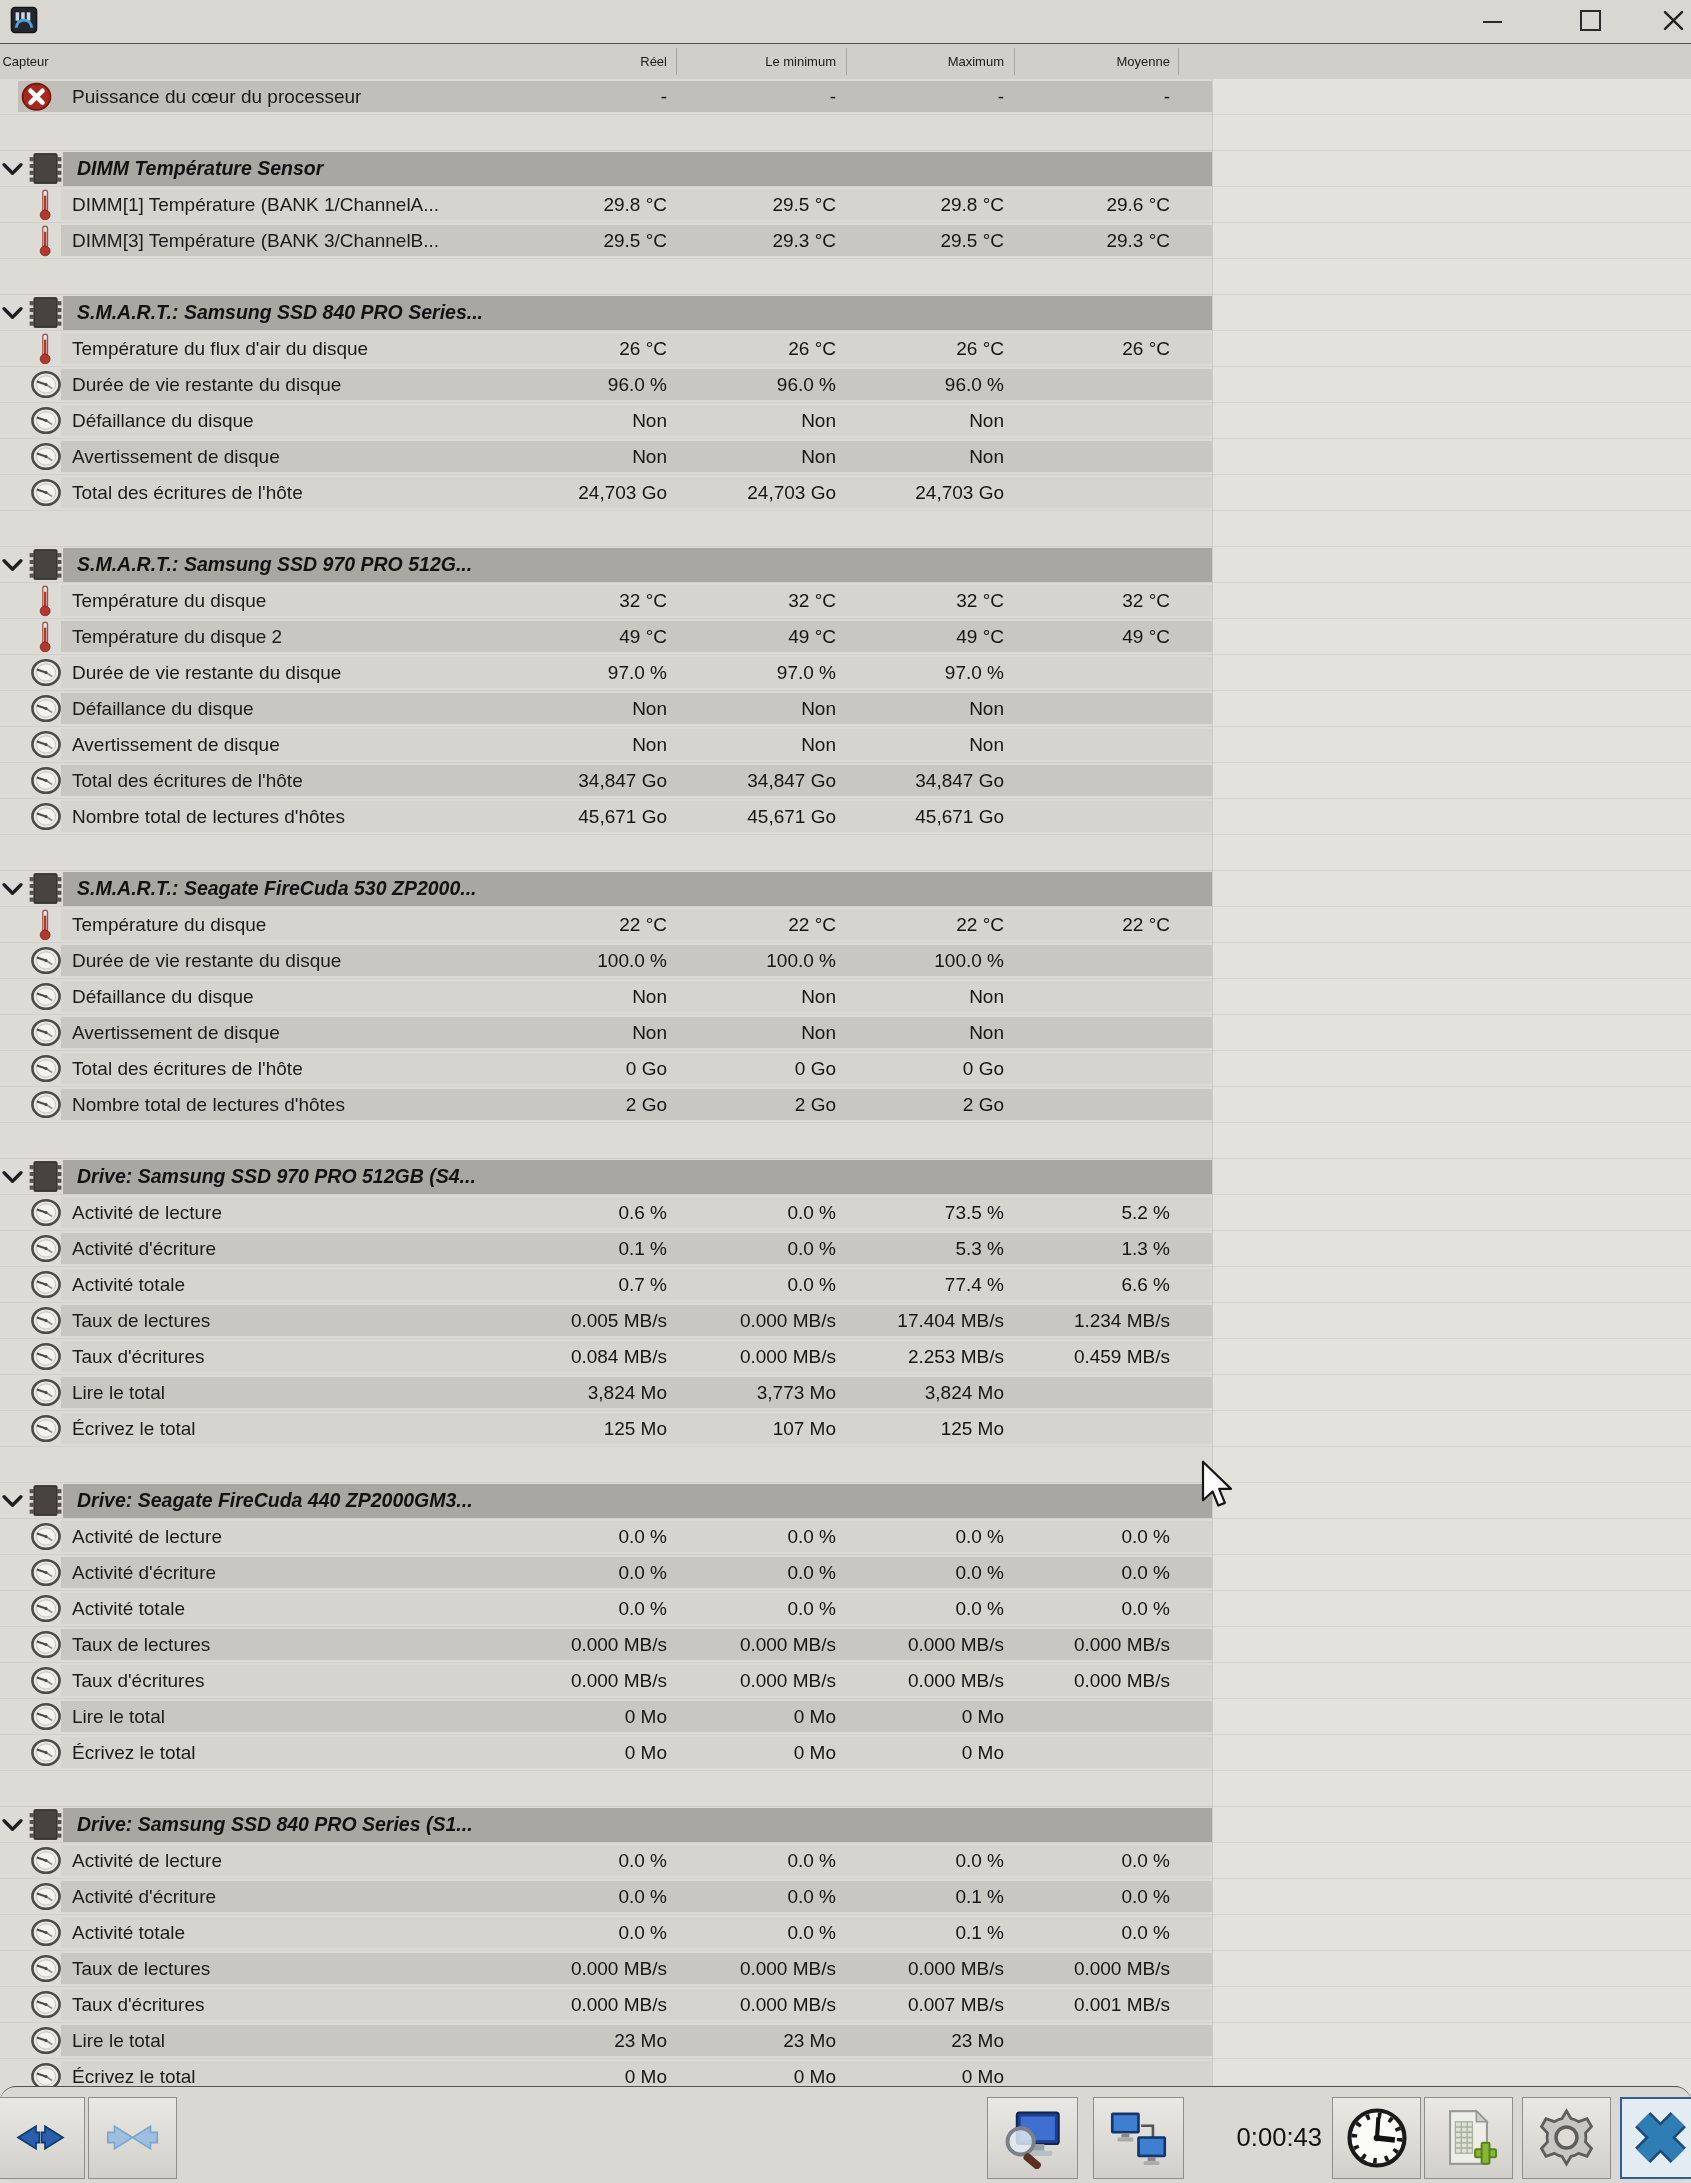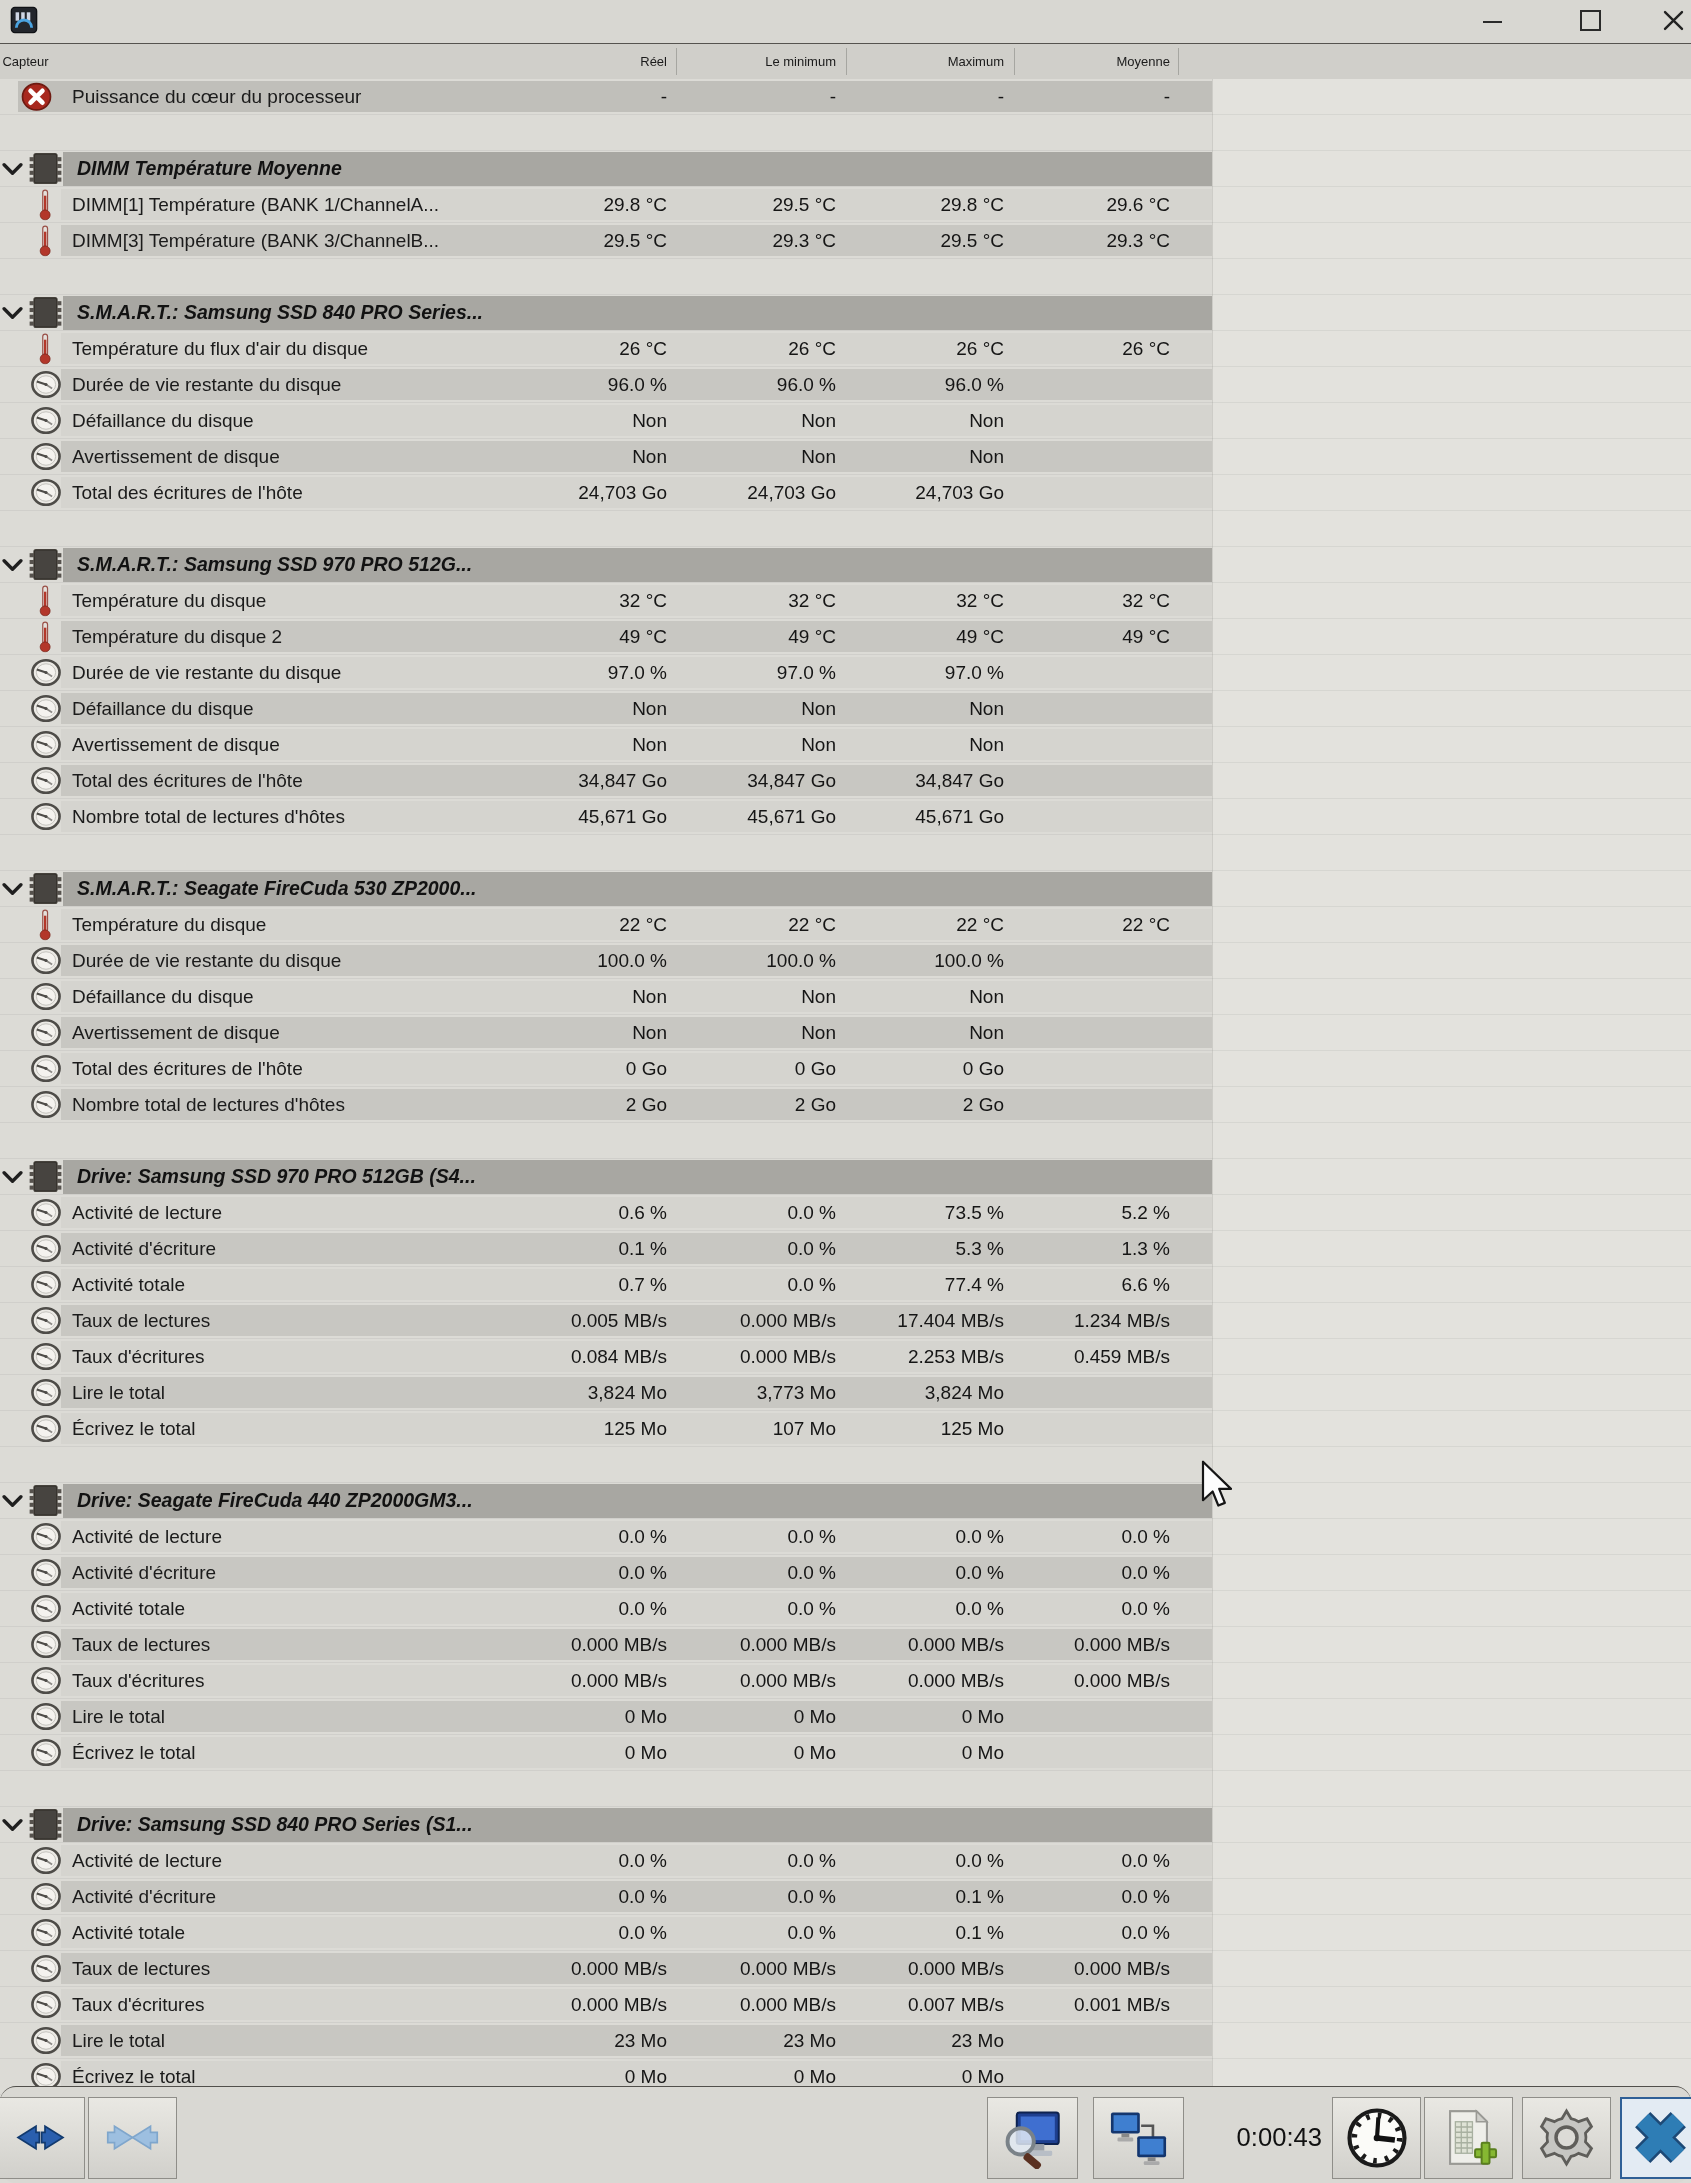--- a/index.html
+++ b/index.html
@@ -152,21 +152,21 @@
             <rect x="2" y="5" width="4" height="3.6" fill="#56524d"></rect>
             <rect x="2" y="11" width="4" height="3.6" fill="#56524d"></rect>
             <rect x="2" y="17" width="4" height="3.6" fill="#56524d"></rect>
             <rect x="2" y="23" width="4" height="3.6" fill="#56524d"></rect>
             <rect x="26" y="5" width="4" height="3.6" fill="#56524d"></rect>
             <rect x="26" y="11" width="4" height="3.6" fill="#56524d"></rect>
             <rect x="26" y="17" width="4" height="3.6" fill="#56524d"></rect>
             <rect x="26" y="23" width="4" height="3.6" fill="#56524d"></rect>
           </svg>
         </span>
-        <span class="lbl">DIMM Température Moyenne</span>
+        <span class="lbl">DIMM Température Sensor</span>
       </div>
       <div class="row data light">
         <span class="icon">
           <svg width="18.3" height="32" viewBox="0 0 20 40">
             <rect x="7" y="2" width="6" height="27" rx="3" fill="#e3e0db" stroke="#9a5048" stroke-width="1.5"></rect>
             <rect x="8.5" y="9" width="3" height="21" fill="#b3372a"></rect>
             <circle cx="10" cy="33" r="6.2" fill="#b3372a" stroke="#7e2a20" stroke-width="1"></circle>
           </svg>
         </span>
         <span class="lbl">DIMM[1] Température (BANK 1/ChannelA...</span>

